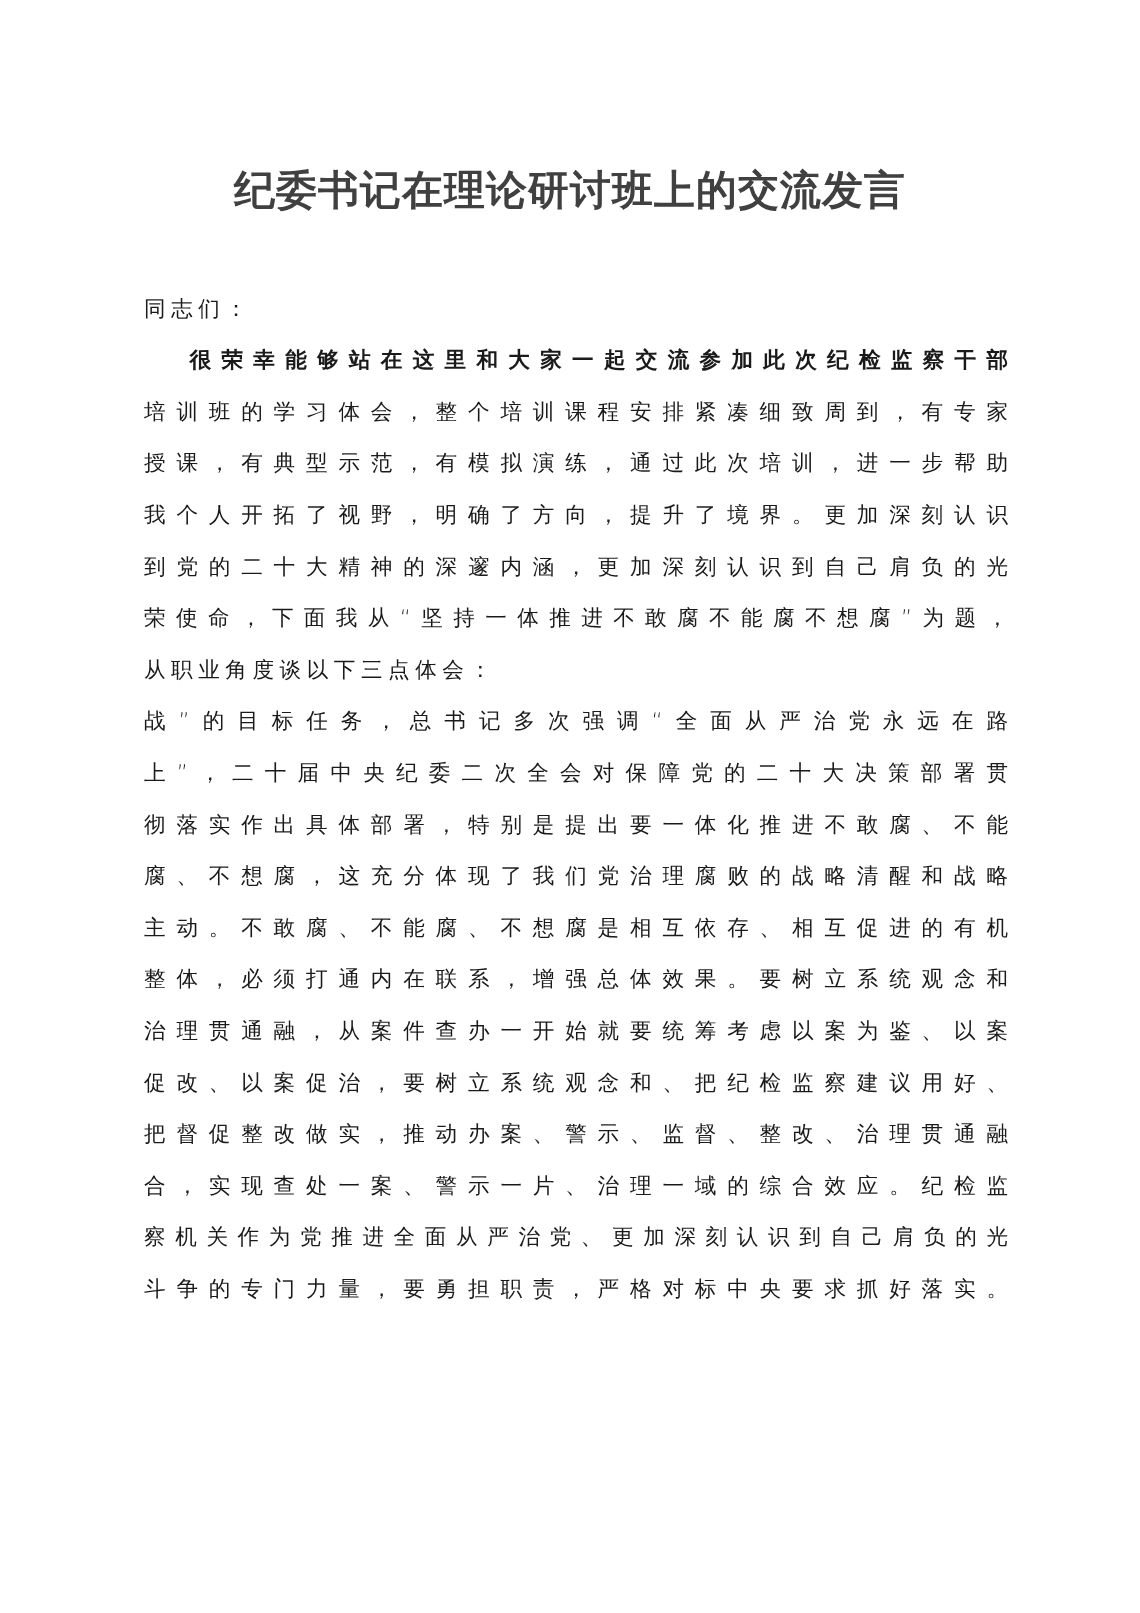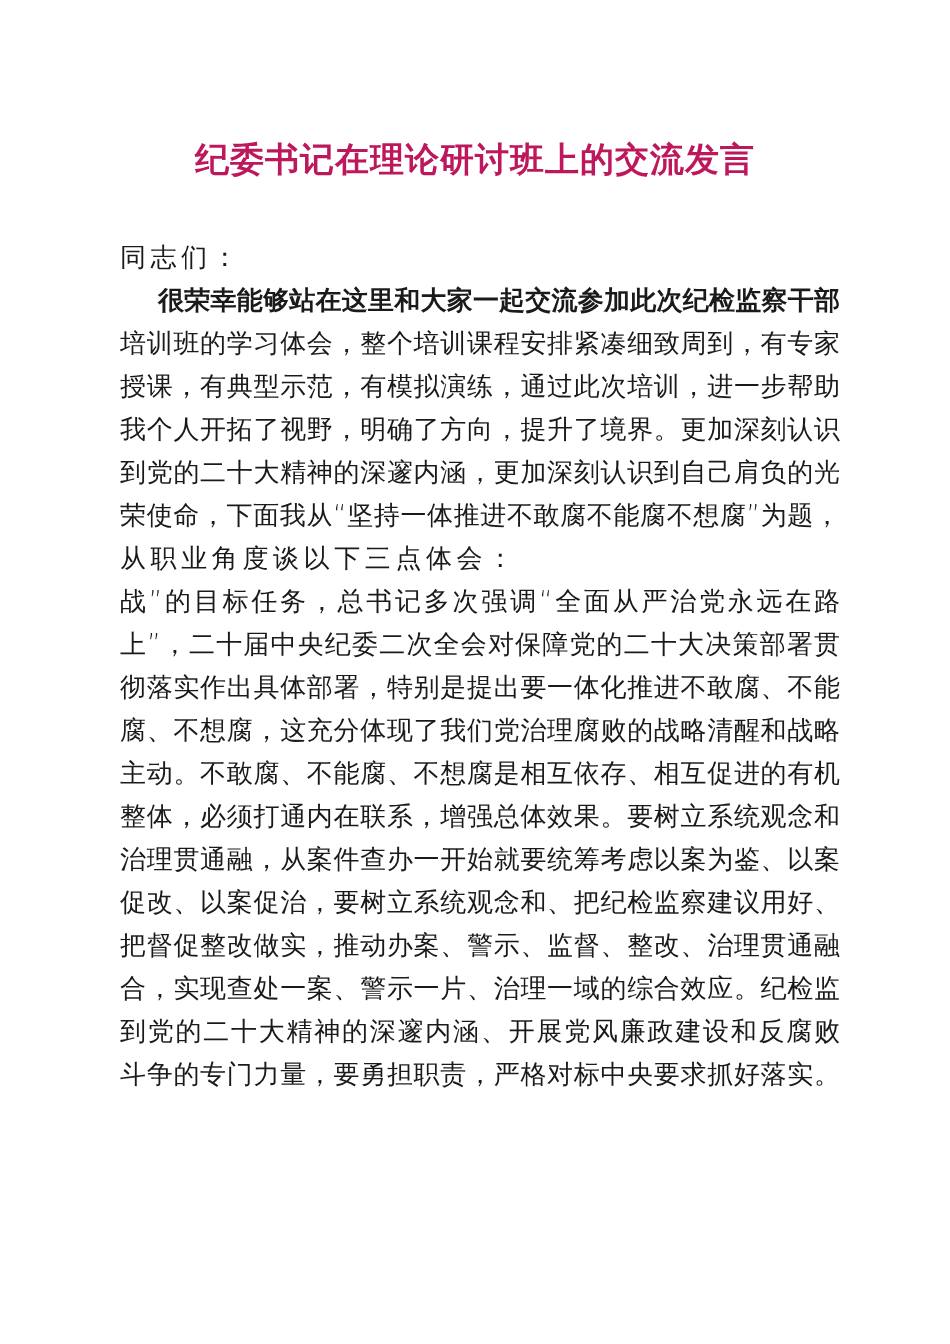--- a/index.html
+++ b/index.html
@@ -1,20 +1,20 @@
 <!DOCTYPE html>
 <html><head>
 <meta charset="utf-8">
 <style>
   html, body { margin: 0; padding: 0; background: #ffffff; }
   body { width: 950px; height: 1344px; position: relative; overflow: hidden; font-family: "DejaVu Serif", "Liberation Serif", serif; color: #111; }
   .page { position: absolute; left: 0; top: 0; width: 950px; height: 1344px; background: #fff; }
-  .title { position: absolute; top: 137px; left: 0; width: 950px; text-align: center; font-size: 34px; font-weight: bold; letter-spacing: 1px; line-height: 44px; color: #be185d; font-family: "DejaVu Serif", serif; }
+  .title { position: absolute; top: 137px; left: 0; width: 950px; text-align: center; font-size: 34px; font-weight: bold; letter-spacing: 1px; line-height: 44px; color: #404040; font-family: "DejaVu Serif", serif; }
   .body { position: absolute; top: 236px; left: 120px; width: 720px; }
-  .line { height: 43px; line-height: 43px; font-size: 26px; white-space: nowrap; letter-spacing: 4.6px; color: #1a1a1a; font-family: "DejaVu Sans", sans-serif; font-weight: 300; }
+  .line { height: 43px; line-height: 43px; font-size: 18px; white-space: nowrap; letter-spacing: 4.6px; color: #1a1a1a; font-family: "DejaVu Sans", sans-serif; font-weight: 300; }
   .indent { padding-left: 38px; font-weight: bold; }
   .line.just { text-align-last: justify; text-align: justify; letter-spacing: 0; }
 </style>
 </head>
 <body>
 
 <div class="page">
   <div class="title">纪委书记在理论研讨班上的交流发言</div>
 
   <div class="body">
@@ -34,17 +34,17 @@
       <div class="line just">战”的目标任务，总书记多次强调“全面从严治党永远在路</div>
       <div class="line just">上”，二十届中央纪委二次全会对保障党的二十大决策部署贯</div>
       <div class="line just">彻落实作出具体部署，特别是提出要一体化推进不敢腐、不能</div>
       <div class="line just">腐、不想腐，这充分体现了我们党治理腐败的战略清醒和战略</div>
       <div class="line just">主动。不敢腐、不能腐、不想腐是相互依存、相互促进的有机</div>
       <div class="line just">整体，必须打通内在联系，增强总体效果。要树立系统观念和</div>
       <div class="line just">治理贯通融，从案件查办一开始就要统筹考虑以案为鉴、以案</div>
       <div class="line just">促改、以案促治，要树立系统观念和、把纪检监察建议用好、</div>
       <div class="line just">把督促整改做实，推动办案、警示、监督、整改、治理贯通融</div>
       <div class="line just">合，实现查处一案、警示一片、治理一域的综合效应。纪检监</div>
-      <div class="line just">到党的二十大精神的深邃内涵、开展党风廉政建设和反腐败</div>
+      <div class="line just">察机关作为党推进全面从严治党、更加深刻认识到自己肩负的光</div>
       <div class="line just">斗争的专门力量，要勇担职责，严格对标中央要求抓好落实。</div>
     </div>
   </div>
 </div>
 
 </body></html>

